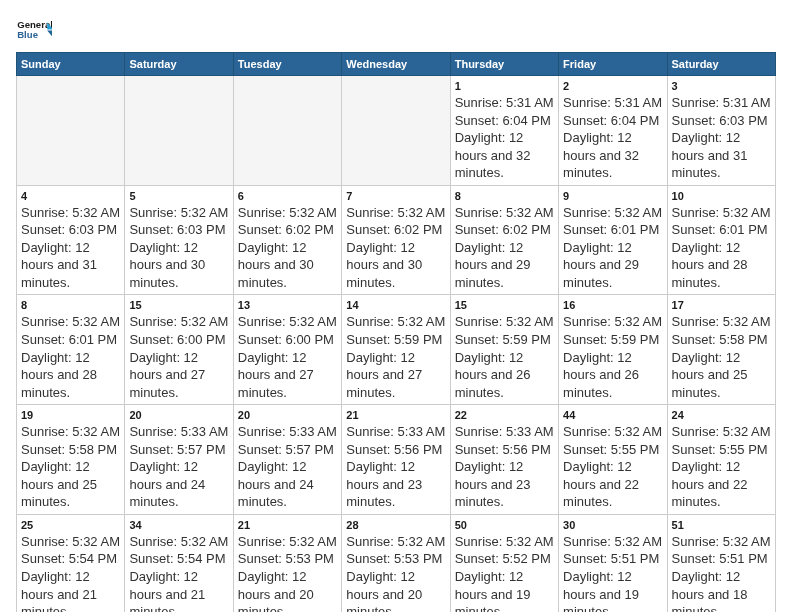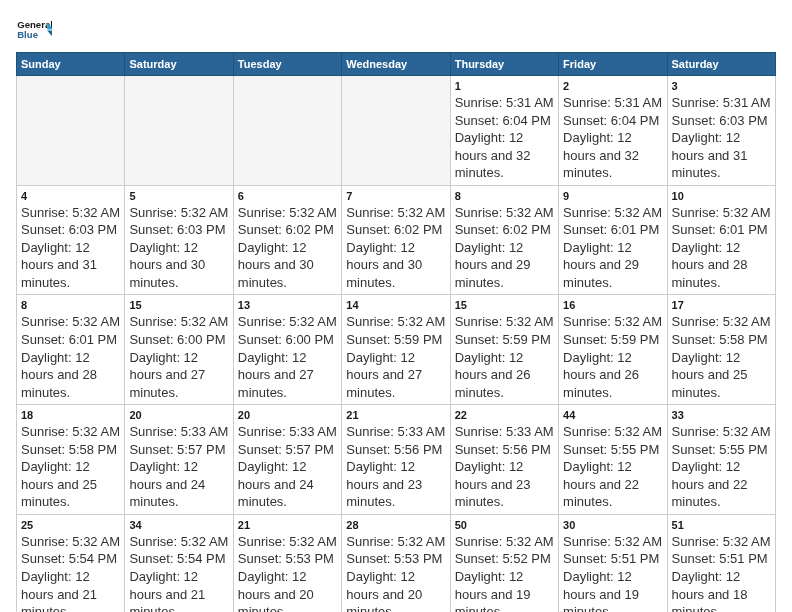--- a/index.html
+++ b/index.html
@@ -195,21 +195,21 @@
         <span class="day-num">16</span>
         <span class="day-info">Sunrise: 5:32 AM<br>Sunset: 5:59 PM<br>Daylight: 12 hours and 26 minutes.</span>
       </td>
           <td>
         <span class="day-num">17</span>
         <span class="day-info">Sunrise: 5:32 AM<br>Sunset: 5:58 PM<br>Daylight: 12 hours and 25 minutes.</span>
       </td>
         </tr>
         <tr>
           <td>
-        <span class="day-num">18</span>
+        <span class="day-num">19</span>
         <span class="day-info">Sunrise: 5:32 AM<br>Sunset: 5:58 PM<br>Daylight: 12 hours and 25 minutes.</span>
       </td>
           <td>
         <span class="day-num">20</span>
         <span class="day-info">Sunrise: 5:33 AM<br>Sunset: 5:57 PM<br>Daylight: 12 hours and 24 minutes.</span>
       </td>
           <td>
         <span class="day-num">20</span>
         <span class="day-info">Sunrise: 5:33 AM<br>Sunset: 5:57 PM<br>Daylight: 12 hours and 24 minutes.</span>
       </td>
@@ -219,21 +219,21 @@
       </td>
           <td>
         <span class="day-num">22</span>
         <span class="day-info">Sunrise: 5:33 AM<br>Sunset: 5:56 PM<br>Daylight: 12 hours and 23 minutes.</span>
       </td>
           <td>
         <span class="day-num">44</span>
         <span class="day-info">Sunrise: 5:32 AM<br>Sunset: 5:55 PM<br>Daylight: 12 hours and 22 minutes.</span>
       </td>
           <td>
-        <span class="day-num">33</span>
+        <span class="day-num">24</span>
         <span class="day-info">Sunrise: 5:32 AM<br>Sunset: 5:55 PM<br>Daylight: 12 hours and 22 minutes.</span>
       </td>
         </tr>
         <tr>
           <td>
         <span class="day-num">25</span>
         <span class="day-info">Sunrise: 5:32 AM<br>Sunset: 5:54 PM<br>Daylight: 12 hours and 21 minutes.</span>
       </td>
           <td>
         <span class="day-num">34</span>

